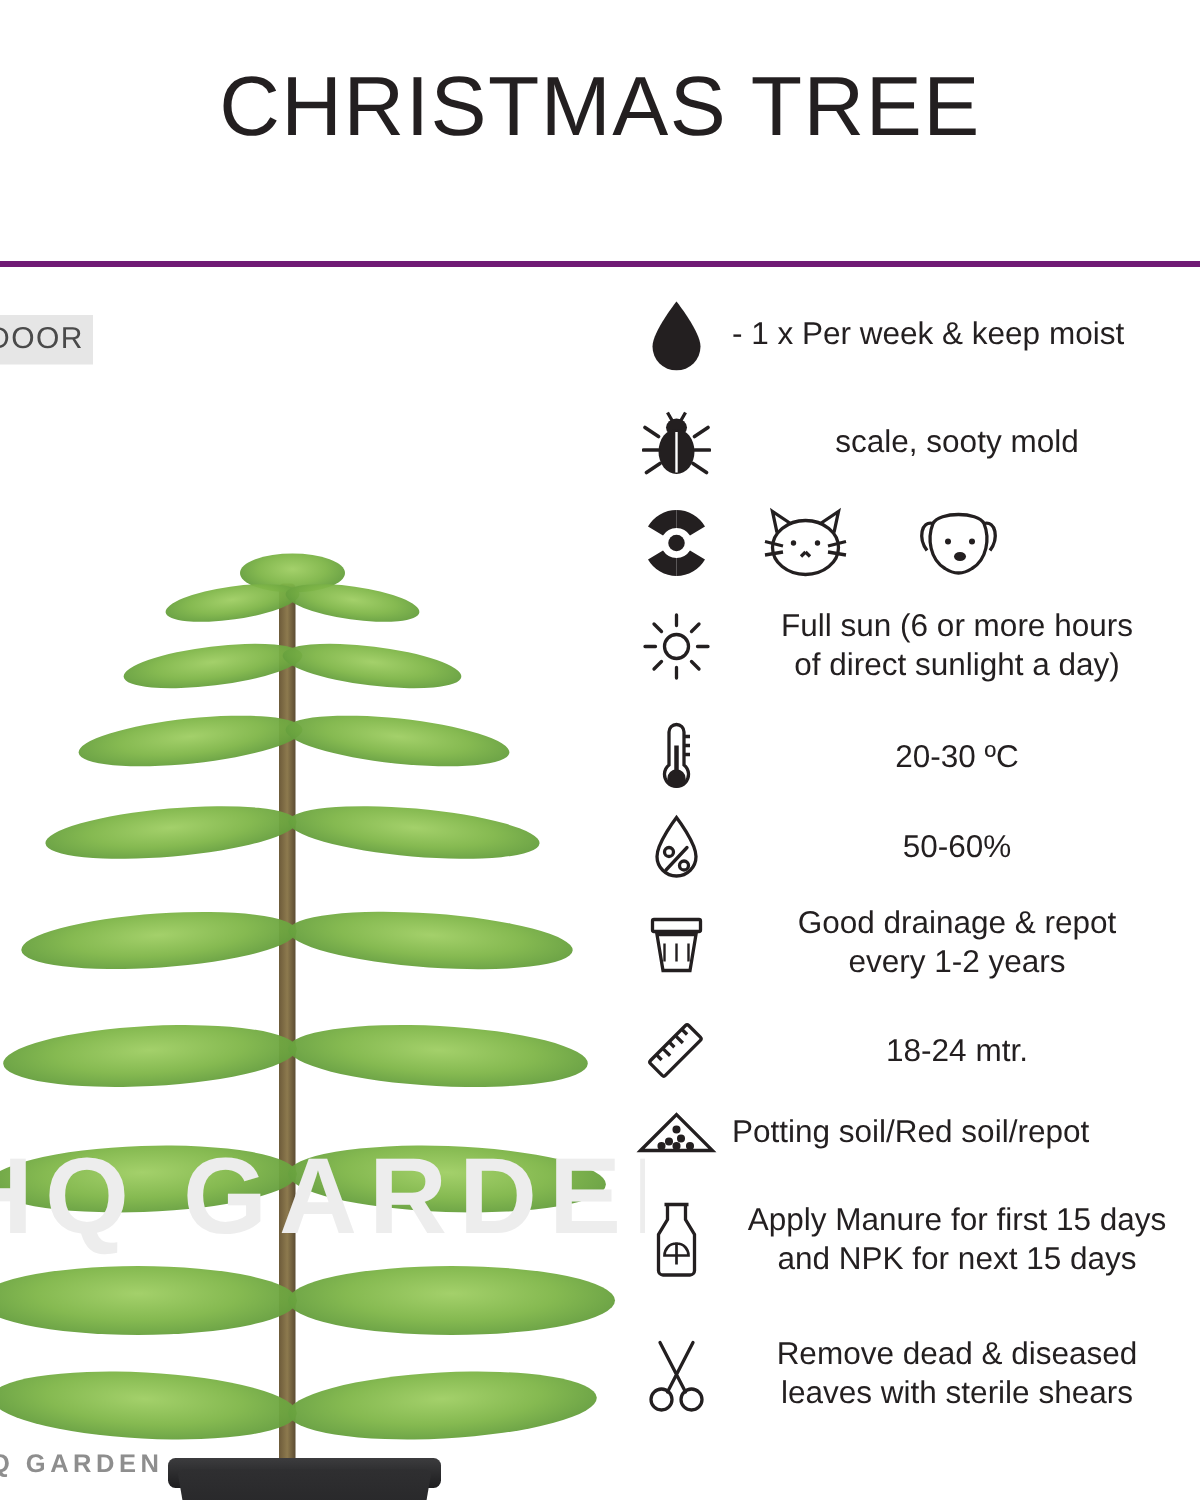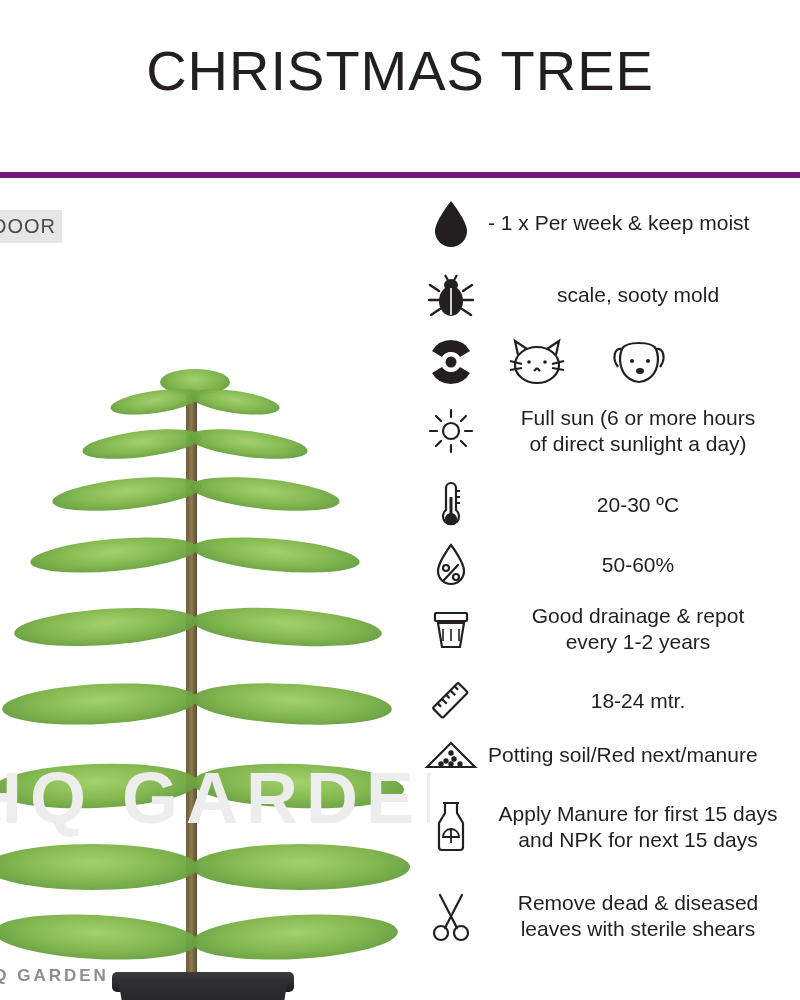--- a/index.html
+++ b/index.html
@@ -14,21 +14,21 @@
     position: relative;
     width: 800px; height: 1000px;
     background: #ffffff;
   }
 
   
   .header {
     position: absolute;
     top: 0; left: 0; right: 0;
     height: 178px;
-    border-bottom: 6px solid #701a75;
+    border-bottom: 4px solid #701a75;
     text-align: center;
     padding-top: 42px;
   }
   .title {
     font-size: 56px;
     letter-spacing: 1px;
     color: #231f20;
     font-weight: 400;
     line-height: 1.05;
     white-space: nowrap;
@@ -332,21 +332,21 @@
         <svg width="54" height="40" viewBox="0 0 54 40" fill="none" stroke="#231f20" stroke-width="2.2">
           <path d="M3 32 L27 8 L51 32 Z"></path>
           <circle cx="22" cy="26" r="1.6" fill="#231f20"></circle>
             <circle cx="30" cy="24" r="1.6" fill="#231f20"></circle>
           <circle cx="27" cy="18" r="1.6" fill="#231f20"></circle>
             <circle cx="17" cy="29" r="1.6" fill="#231f20"></circle>
           <circle cx="36" cy="29" r="1.6" fill="#231f20"></circle>
             <circle cx="27" cy="29" r="1.6" fill="#231f20"></circle>
         </svg>
       </div>
-      <div class="row-text">Potting soil/Red next/manure</div>
+      <div class="row-text">Potting soil/Red soil/repot</div>
     </div>
 
     <div class="row" style="top:620px;">
       <div class="icon">
         <svg width="40" height="56" viewBox="0 0 40 56" fill="none" stroke="#231f20" stroke-width="2.2">
           <path d="M12 4 h16 M14 4 v10 L8 24 v24 a3 3 0 0 0 3 3 h18 a3 3 0 0 0 3 -3 V24 l-6 -10 V4"></path>
           <path d="M20 30 c-5 0 -8 4 -8 8 h8 Z M20 30 c5 0 8 4 8 8 h-8 Z M20 30 v14" stroke-width="1.8"></path>
         </svg>
       </div>
       <div class="row-text center">Apply Manure for first 15 days

